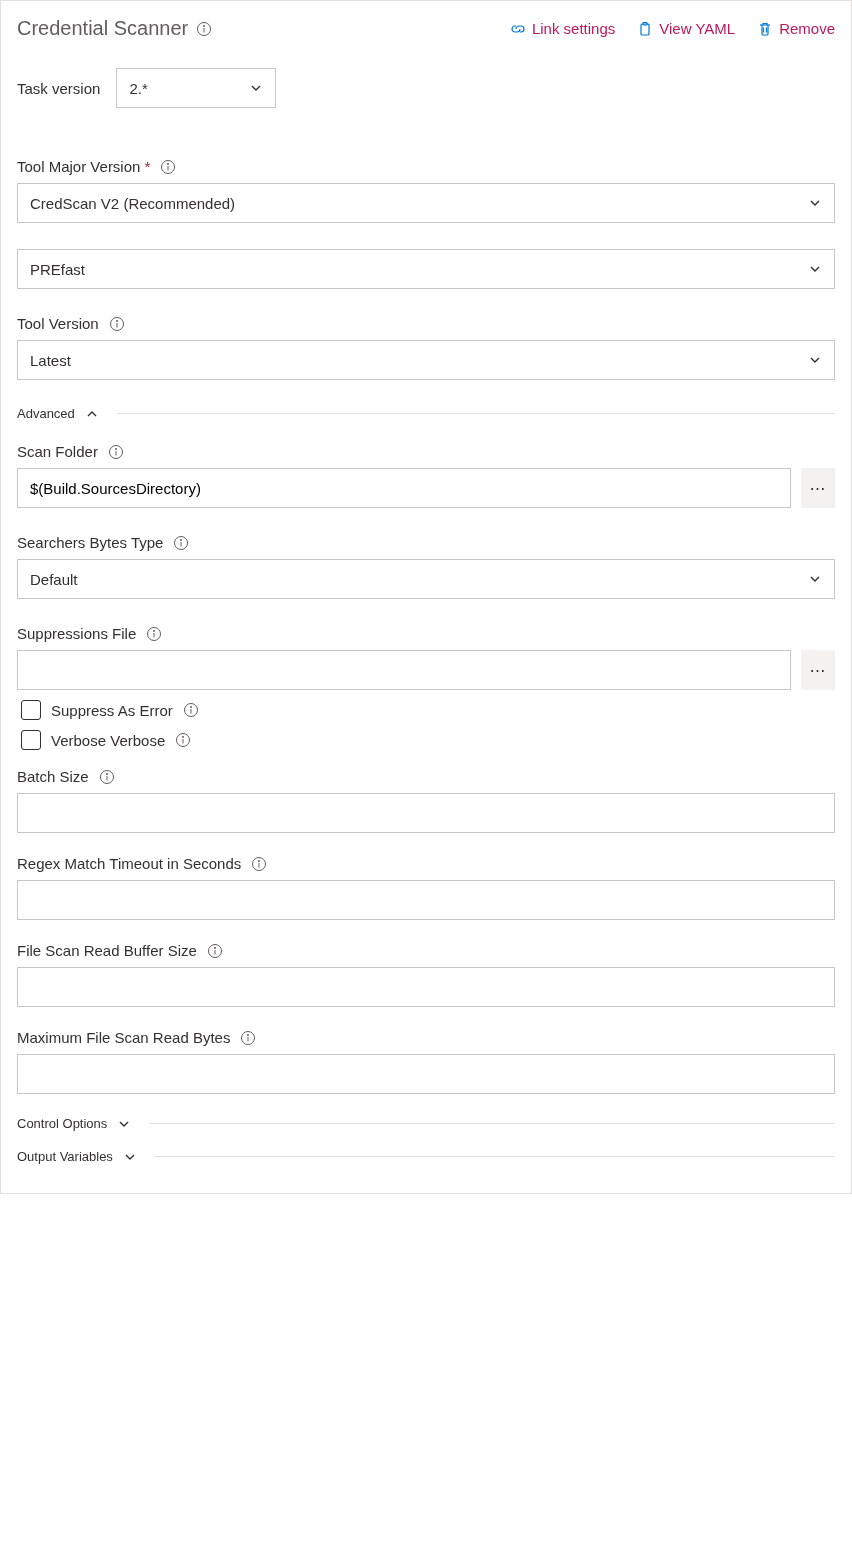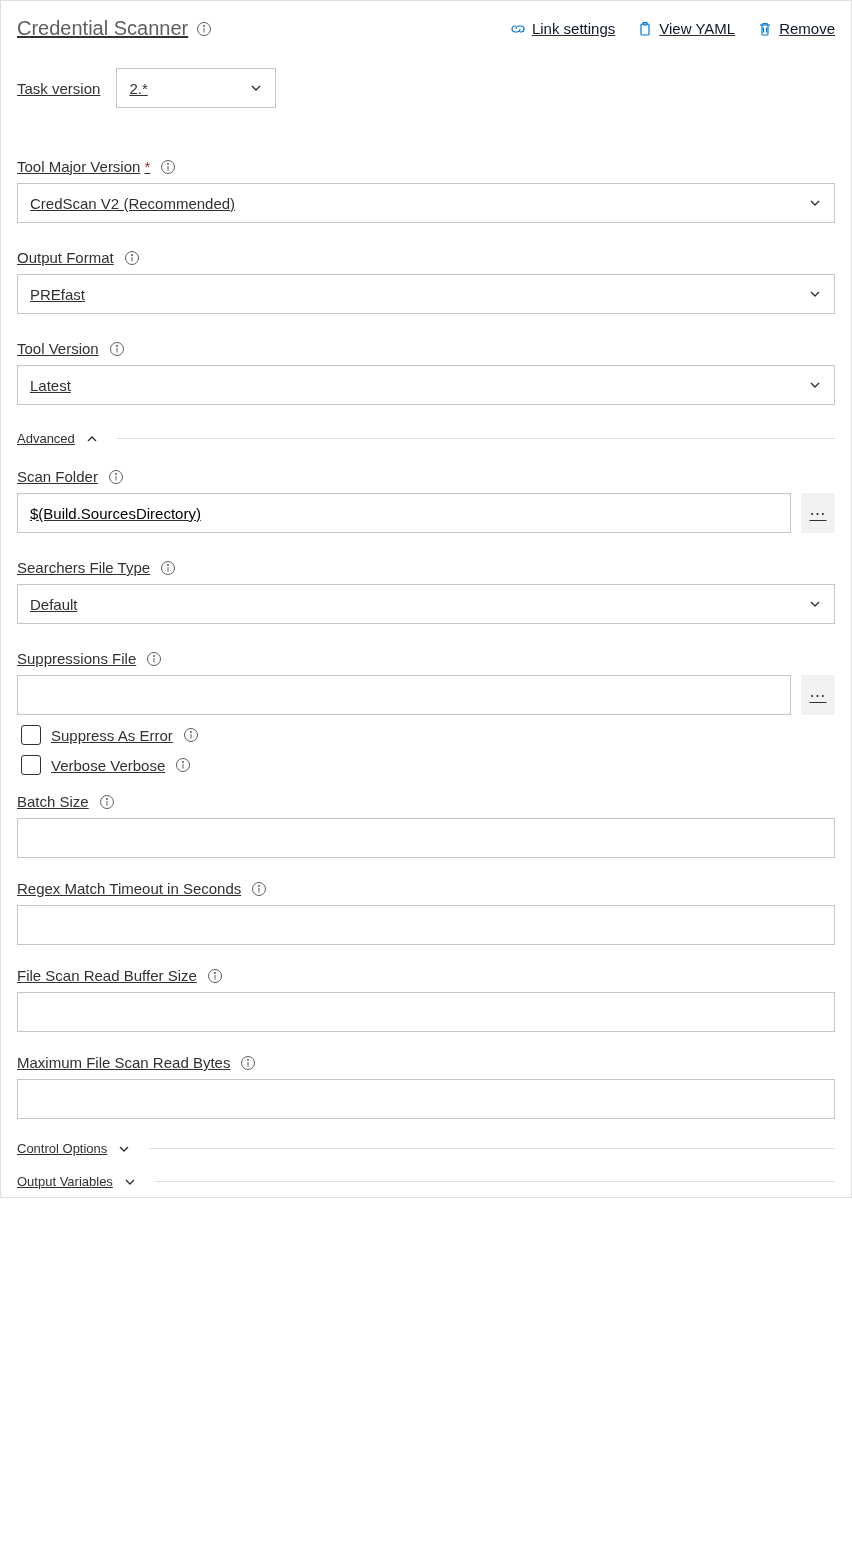--- a/index.html
+++ b/index.html
@@ -5,22 +5,21 @@
   * { box-sizing: border-box; margin: 0; padding: 0; }
   body {
     font-family: "Segoe UI", -apple-system, BlinkMacSystemFont, sans-serif;
     font-size: 14px;
     color: #323130;
     background: #fff;
     width: 852px;
   }
   .panel {
     border: 1px solid #e1dfdd;
-    padding: 16px 16px 8px 16px;
-    text-decoration: underline;
+    padding: 16px 16px 29px 16px;
   }
   .header {
     display: flex;
     align-items: center;
     justify-content: space-between;
     margin-bottom: 28px;
   }
   .title-wrap {
     display: flex;
     align-items: center;
@@ -32,21 +31,21 @@
     color: #605e5c;
   }
   .actions {
     display: flex;
     gap: 22px;
   }
   .action {
     display: flex;
     align-items: center;
     gap: 6px;
-    color: #0f172a;
+    color: #be185d;
     font-size: 15px;
     cursor: pointer;
   }
   .action svg { width: 16px; height: 16px; }
   .info-icon {
     display: inline-flex;
     width: 16px; height: 16px;
     flex-shrink: 0;
   }
   .info-icon svg { width: 16px; height: 16px; }
@@ -208,30 +207,20 @@
     </div>
     <div class="select">
       <span>CredScan V2 (Recommended)</span>
       <svg class="chev" viewBox="0 0 14 14" fill="none" stroke="#323130" stroke-width="1.4">
           <path d="M3 5l4 4 4-4"></path>
         </svg>
     </div>
   </div>
 
   <div class="row">
-    <div class="label">
-      <span>Output Format</span>
-      <span class="info-icon">
-          <svg viewBox="0 0 16 16" fill="none" stroke="#605e5c" stroke-width="1">
-            <circle cx="8" cy="8" r="6.5"></circle>
-            <circle cx="8" cy="5" r="0.6" fill="#605e5c"></circle>
-            <line x1="8" y1="7" x2="8" y2="11.5"></line>
-          </svg>
-        </span>
-    </div>
     <div class="select">
       <span>PREfast</span>
       <svg class="chev" viewBox="0 0 14 14" fill="none" stroke="#323130" stroke-width="1.4">
           <path d="M3 5l4 4 4-4"></path>
         </svg>
     </div>
   </div>
 
   <div class="row">
     <div class="label">
@@ -273,21 +262,21 @@
     <div class="input-with-btn">
       <input type="text" class="text-input" value="$(Build.SourcesDirectory)" style="">
       <button class="more-btn">
         <span>⋯</span>
       </button>
     </div>
   </div>
 
   <div class="row">
     <div class="label">
-      <span>Searchers File Type</span>
+      <span>Searchers Bytes Type</span>
       <span class="info-icon">
           <svg viewBox="0 0 16 16" fill="none" stroke="#605e5c" stroke-width="1">
             <circle cx="8" cy="8" r="6.5"></circle>
             <circle cx="8" cy="5" r="0.6" fill="#605e5c"></circle>
             <line x1="8" y1="7" x2="8" y2="11.5"></line>
           </svg>
         </span>
     </div>
     <div class="select">
       <span>Default</span>

